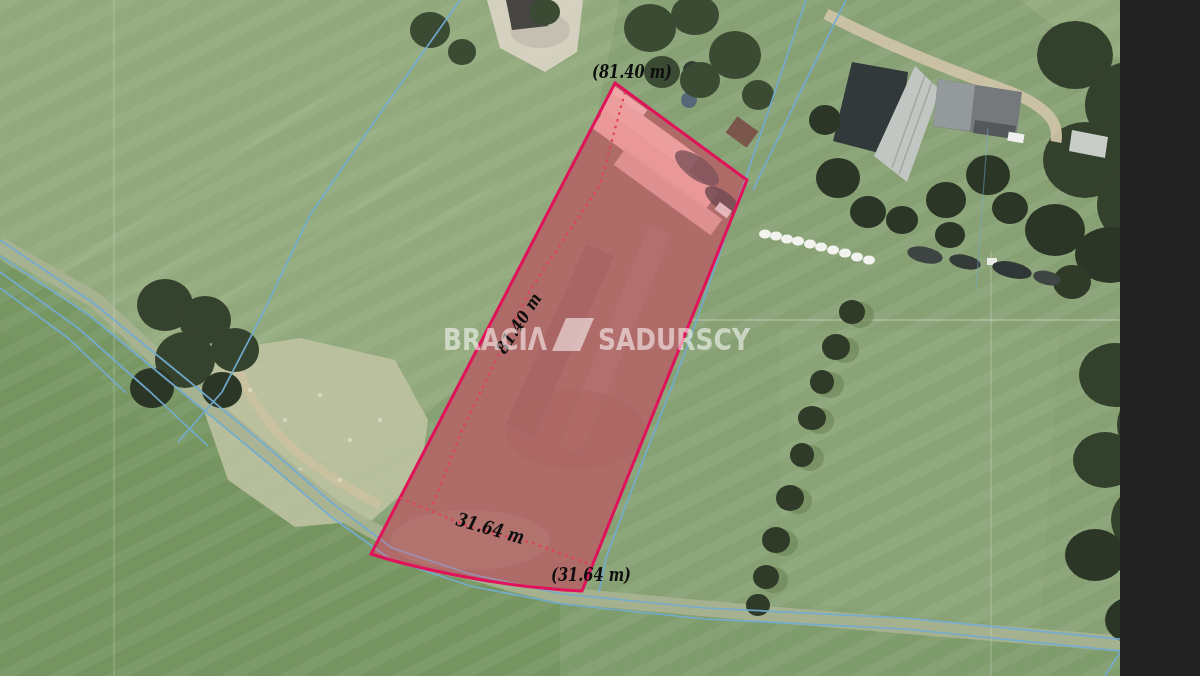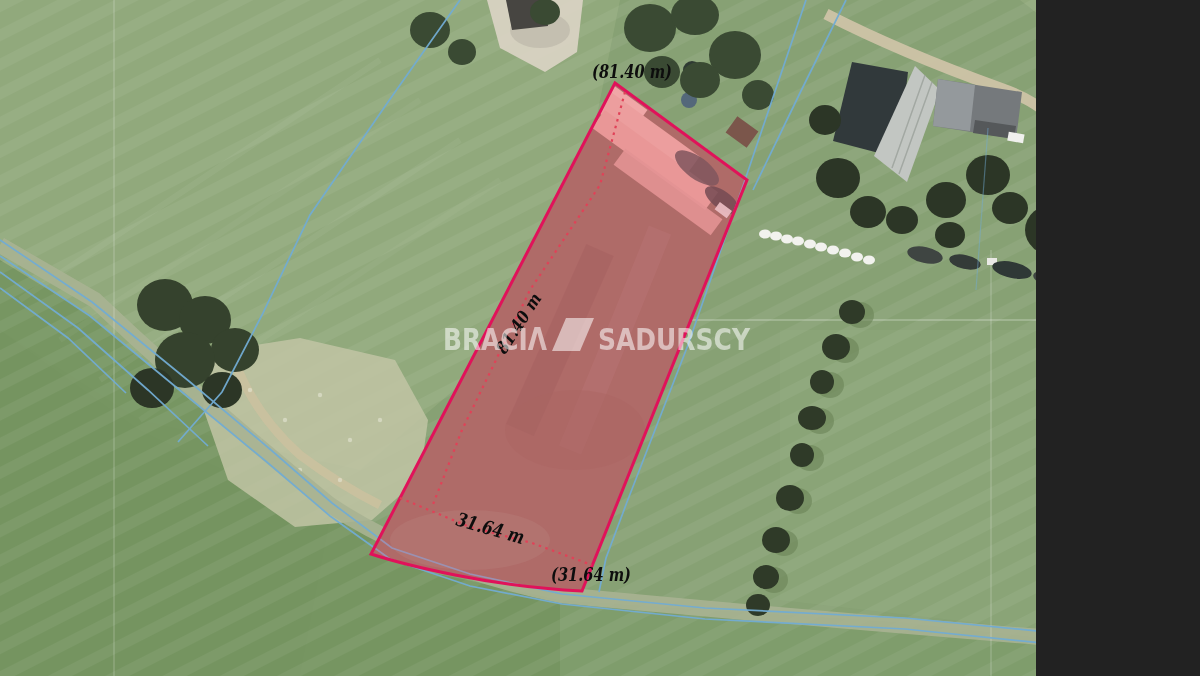--- a/index.html
+++ b/index.html
@@ -1,16 +1,16 @@
 <!DOCTYPE html>
 <html><head>
 <meta charset="utf-8">
 <style>
   html,body{margin:0;padding:0;background:#222;}
-  #stage{position:relative;width:1036px;height:676px;overflow:hidden;}
+  #stage{position:relative;width:1120px;height:676px;overflow:hidden;}
   svg{display:block;}
   .meas{font-family:"DejaVu Serif","Liberation Serif",serif;font-style:italic;font-weight:700;fill:#0d0d0d;}
   .wm{font-family:"DejaVu Sans","Liberation Sans",sans-serif;font-weight:700;opacity:.55;}
 </style>
 </head>
 <body>
 
 <div id="stage">
 <svg width="1200" height="676" viewBox="0 0 1200 676" xmlns="http://www.w3.org/2000/svg">
   <defs>

